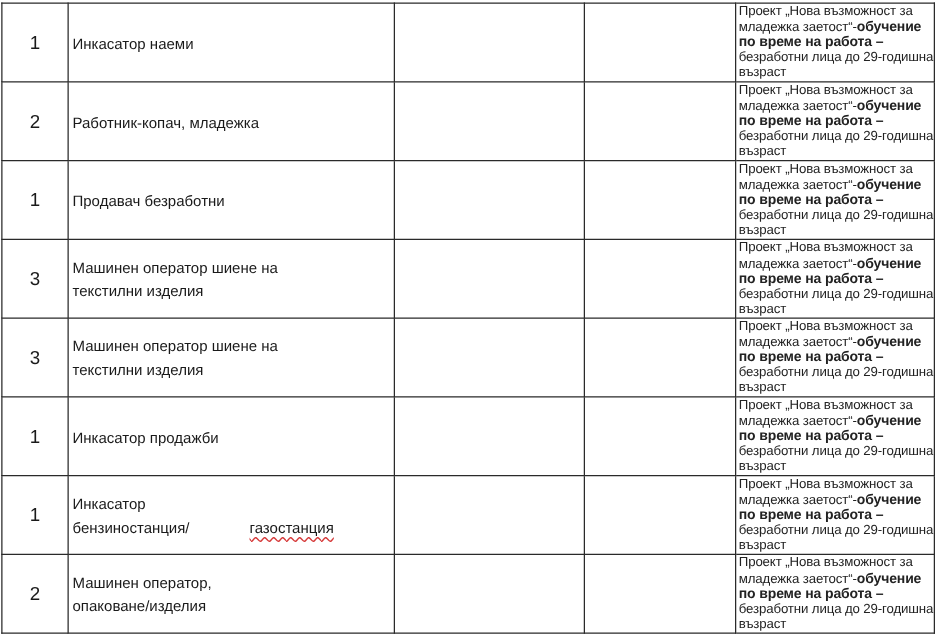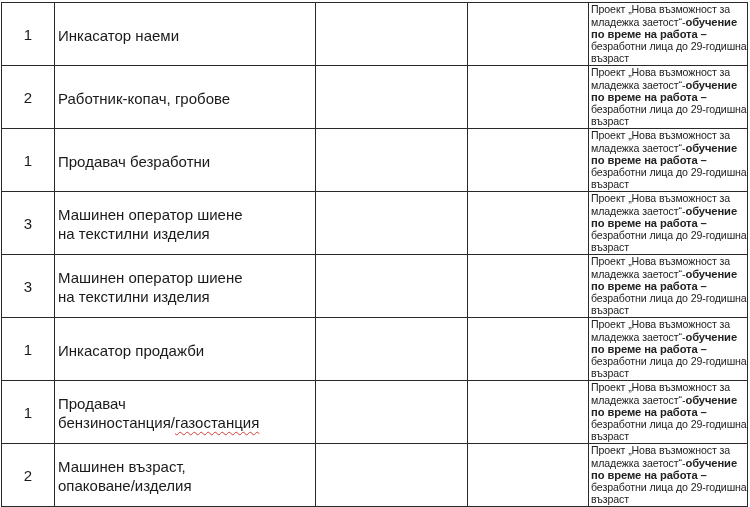--- a/index.html
+++ b/index.html
@@ -34,41 +34,42 @@
     col.c-pos { width: 261px; }
     col.c-e1 { width: 152px; }
     col.c-e2 { width: 121px; }
     col.c-note { width: 159px; }
     td.count {
       text-align: center;
       font-size: 15px;
       padding-right: 0;
     }
     td.pos {
-      font-size: 15px;
+      font-size: 12px;
       line-height: 19px;
       padding-left: 3px !important;
       padding-top: 2px !important;
     }
     td.note {
       font-size: 10.6px;
       line-height: 12.3px;
       padding-left: 2px !important;
       vertical-align: top;
       color: #222;
       letter-spacing: -0.1px;
     }
     td.note .b {
       font-weight: bold;
       font-size: 11.2px;
     }
     .squiggle {
       text-decoration: underline wavy #d63a3a;
       text-decoration-thickness: 1px;
       text-underline-offset: 3px;
+      margin-left: 48px;
     }
   </style>
 </head>
 <body>
 
 <table class="jobs">
   <colgroup>
     <col class="c-count">
       <col class="c-pos">
       <col class="c-e1">
@@ -78,21 +79,21 @@
   <tbody>
     <tr>
       <td class="count">1</td>
       <td class="pos">Инкасатор наеми</td>
       <td></td>
       <td></td>
       <td class="note"><span>Проект „Нова възможност за младежка заетост“-</span><span class="b">обучение по време на работа –</span> <span>безработни лица до 29-годишна възраст</span></td>
     </tr>
     <tr>
       <td class="count">2</td>
-      <td class="pos">Работник-копач, гробове</td>
+      <td class="pos">Работник-копач, младежка</td>
       <td></td>
       <td></td>
       <td class="note"><span>Проект „Нова възможност за младежка заетост“-</span><span class="b">обучение по време на работа –</span> <span>безработни лица до 29-годишна възраст</span></td>
     </tr>
     <tr>
       <td class="count">1</td>
       <td class="pos">Продавач безработни</td>
       <td></td>
       <td></td>
       <td class="note"><span>Проект „Нова възможност за младежка заетост“-</span><span class="b">обучение по време на работа –</span> <span>безработни лица до 29-годишна възраст</span></td>
@@ -113,26 +114,26 @@
     </tr>
     <tr>
       <td class="count">1</td>
       <td class="pos">Инкасатор продажби</td>
       <td></td>
       <td></td>
       <td class="note"><span>Проект „Нова възможност за младежка заетост“-</span><span class="b">обучение по време на работа –</span> <span>безработни лица до 29-годишна възраст</span></td>
     </tr>
     <tr>
       <td class="count">1</td>
-      <td class="pos"><span>Продавач</span><br><span>бензиностанция/</span><span class="squiggle">газостанция</span></td>
+      <td class="pos"><span>Инкасатор</span><br><span>бензиностанция/</span><span class="squiggle">газостанция</span></td>
       <td></td>
       <td></td>
       <td class="note"><span>Проект „Нова възможност за младежка заетост“-</span><span class="b">обучение по време на работа –</span> <span>безработни лица до 29-годишна възраст</span></td>
     </tr>
     <tr>
       <td class="count">2</td>
-      <td class="pos"><span>Машинен възраст,</span><br><span>опаковане/изделия</span></td>
+      <td class="pos"><span>Машинен оператор,</span><br><span>опаковане/изделия</span></td>
       <td></td>
       <td></td>
       <td class="note"><span>Проект „Нова възможност за младежка заетост“-</span><span class="b">обучение по време на работа –</span> <span>безработни лица до 29-годишна възраст</span></td>
     </tr>
   </tbody>
 </table>
 
 </body></html>

